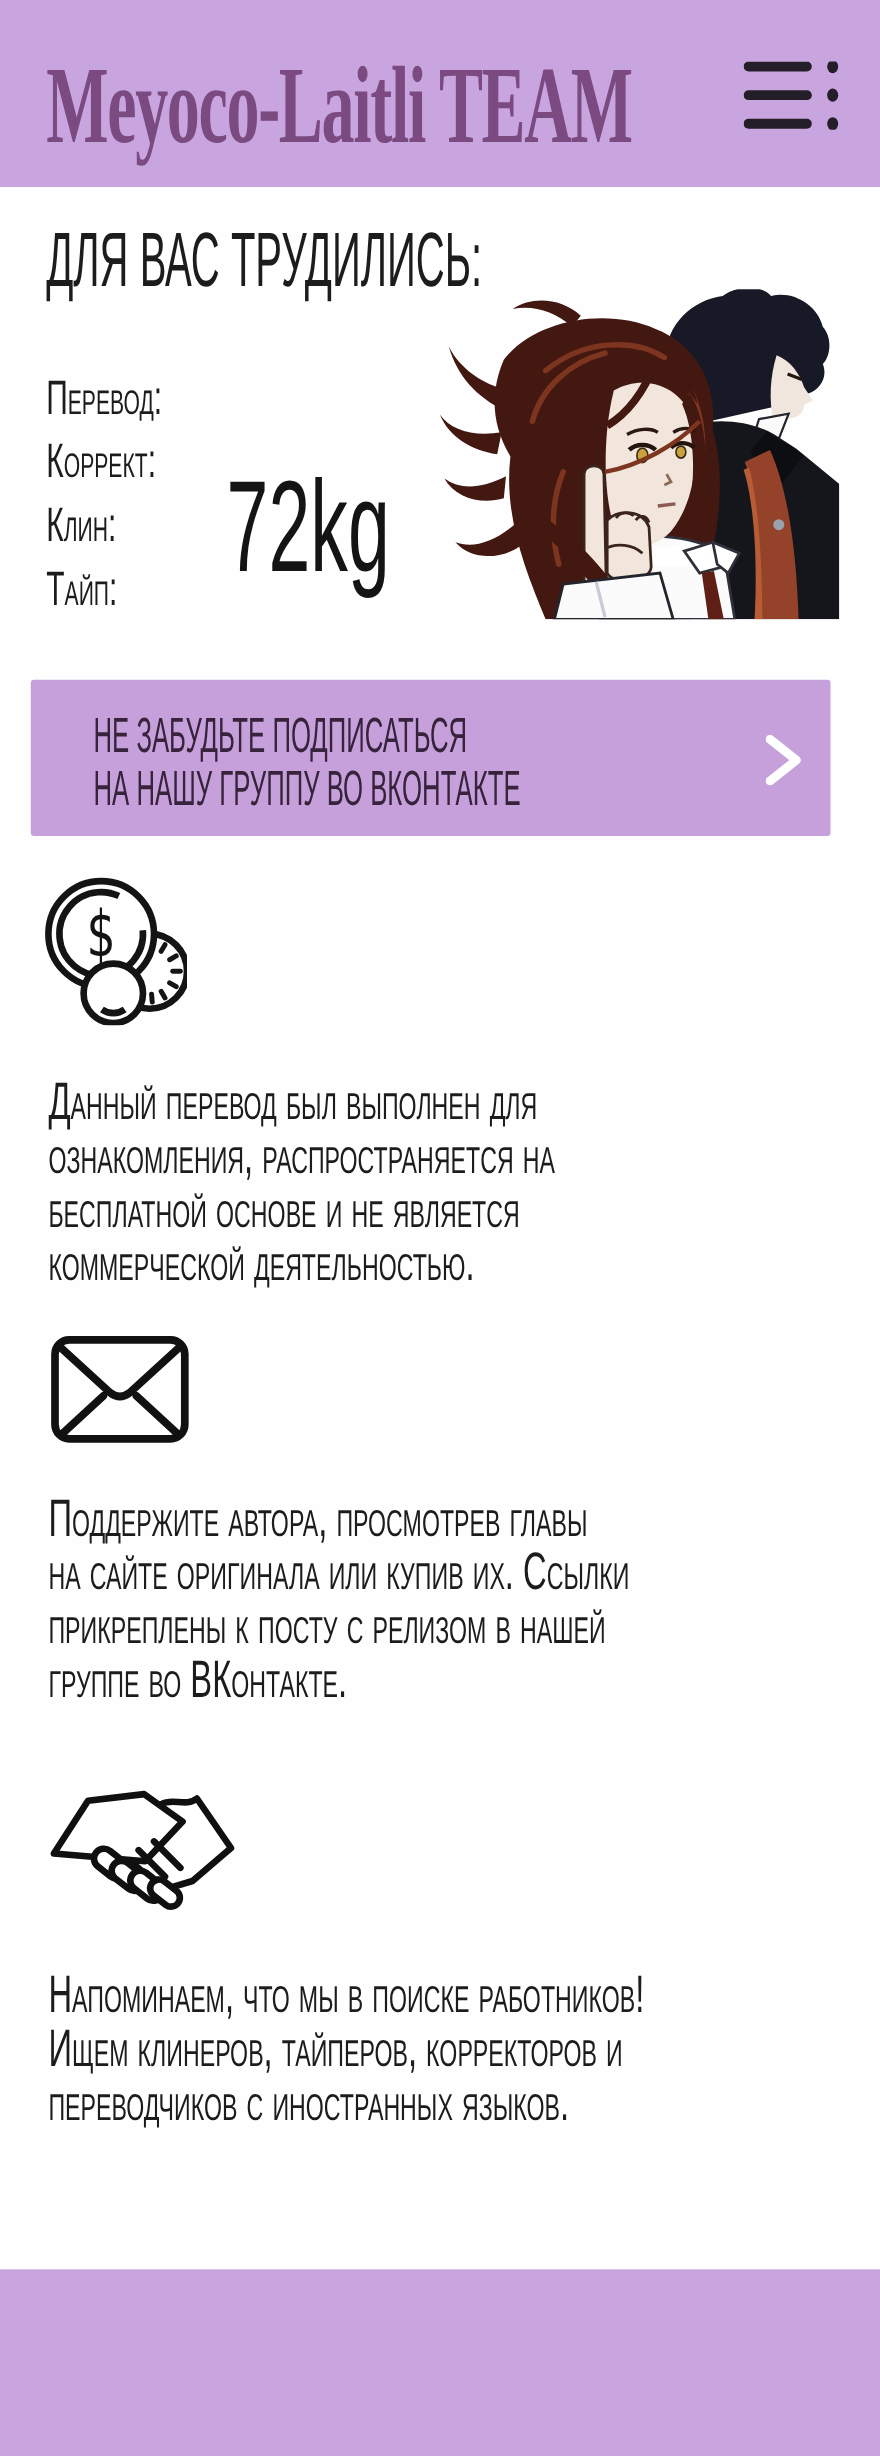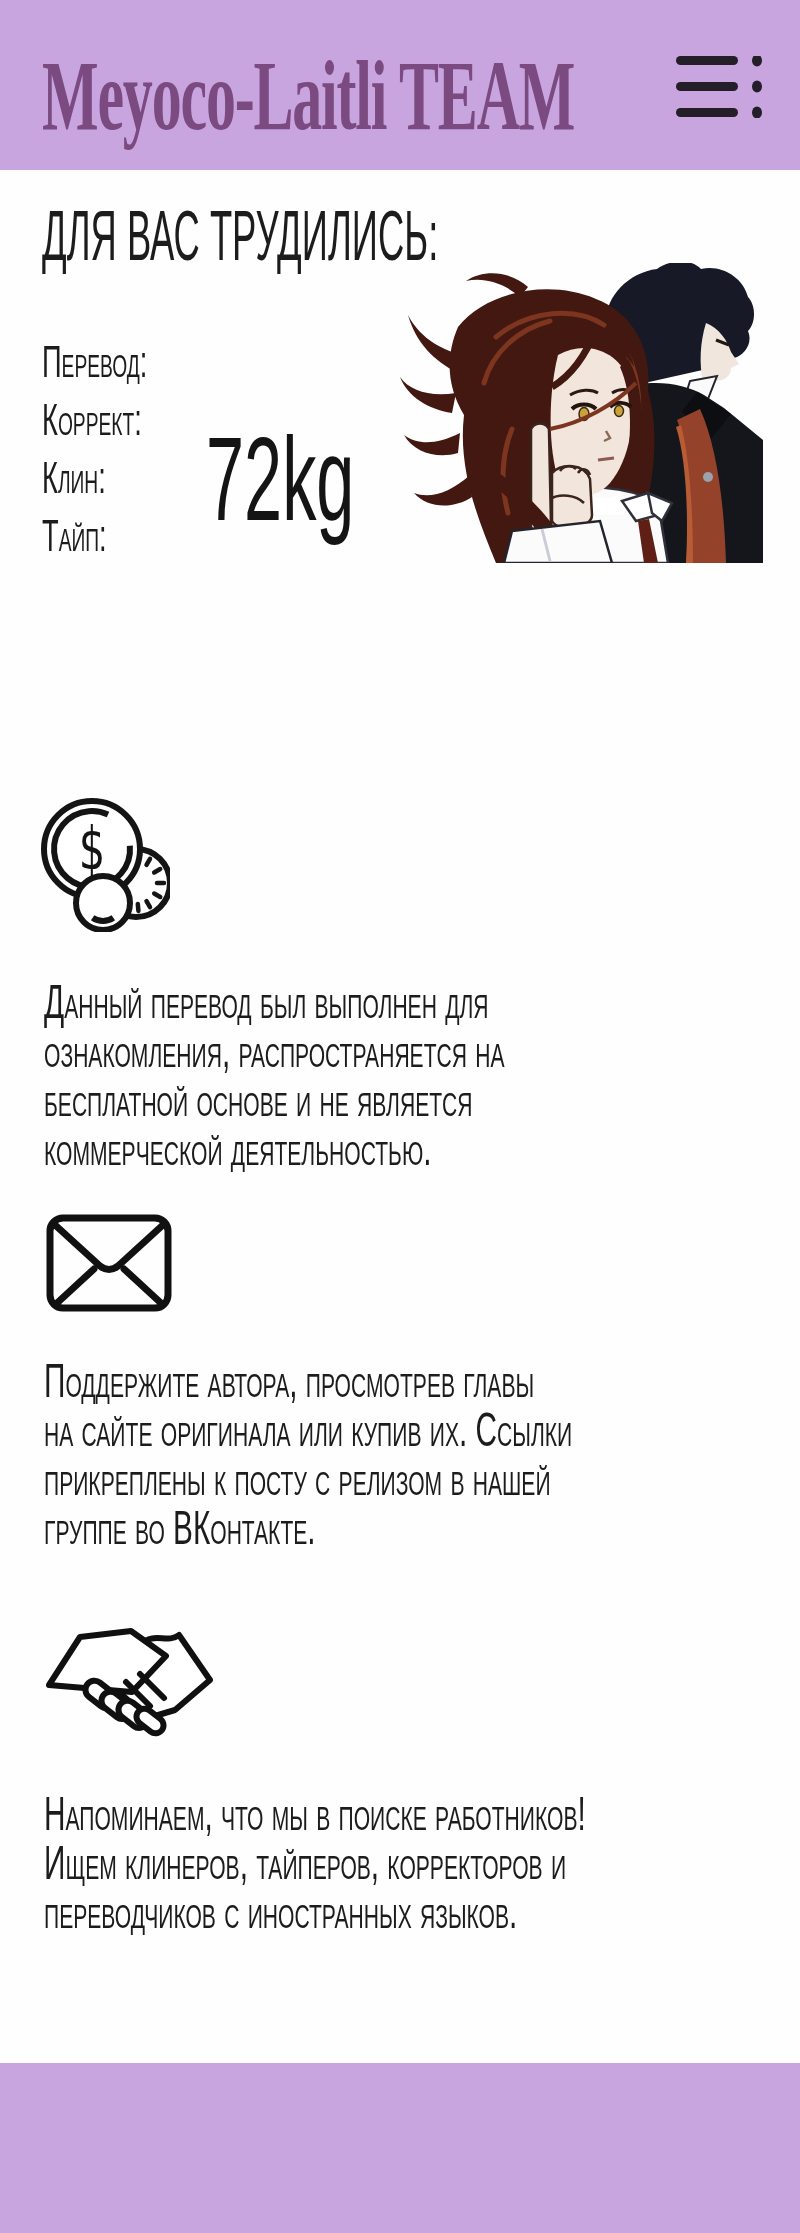--- a/index.html
+++ b/index.html
@@ -125,20 +125,29 @@
       <path d="M131,168 C131,158 149,158 149,168 L151,262 C151,272 133,274 131,264 Z" fill="#f1e5dc" stroke="#3a241c" stroke-width="2.5"></path>
       <path d="M160,208 C164,202 172,202 176,206" stroke="#3a241c" stroke-width="2.5" fill="none"></path>
       <path d="M178,210 C182,204 188,206 190,212" stroke="#3a241c" stroke-width="2.5" fill="none"></path>
       <path d="M150,236 C160,230 176,232 184,240" stroke="#3a241c" stroke-width="2.5" fill="none"></path>
       <path d="M96,208 C120,224 150,252 170,288 L154,294 C136,262 112,236 90,220 Z" fill="#431810"></path>
       <path d="M112,268 L200,258 L212,300 L104,300 Z" fill="#fbfbfb" stroke="#23242c" stroke-width="2.5"></path>
       <path d="M142,266 L150,298" stroke="#c9ccd6" stroke-width="3" fill="none"></path>
     </g>
   </svg>
 
+  <div class="banner">
+    <div class="btxt cond">
+      <div>НЕ ЗАБУДЬТЕ ПОДПИСАТЬСЯ</div>
+      <div>НА НАШУ ГРУППУ ВО ВКОНТАКТЕ</div>
+    </div>
+    <svg class="chev" width="34" height="46" viewBox="0 0 34 46">
+      <polyline points="4,4 28,23 4,42" fill="none" stroke="#ffffff" stroke-width="8" stroke-linecap="round" stroke-linejoin="round"></polyline>
+    </svg>
+  </div>
 
   <svg class="icon-coins" width="130" height="136" viewBox="0 0 130 136">
     <g fill="none" stroke="#141414" stroke-width="6">
       <circle cx="96" cy="87" r="34"></circle>
       <g stroke-width="4.5" stroke-linecap="round">
         <path d="M106.5,68.8 L110,62.8"></path>
         <path d="M114.2,76.5 L120.2,73"></path>
         <path d="M117,87 L124,87"></path>
         <path d="M114.2,97.5 L120.2,101"></path>
         <path d="M106.5,105.2 L110,111.2"></path>

